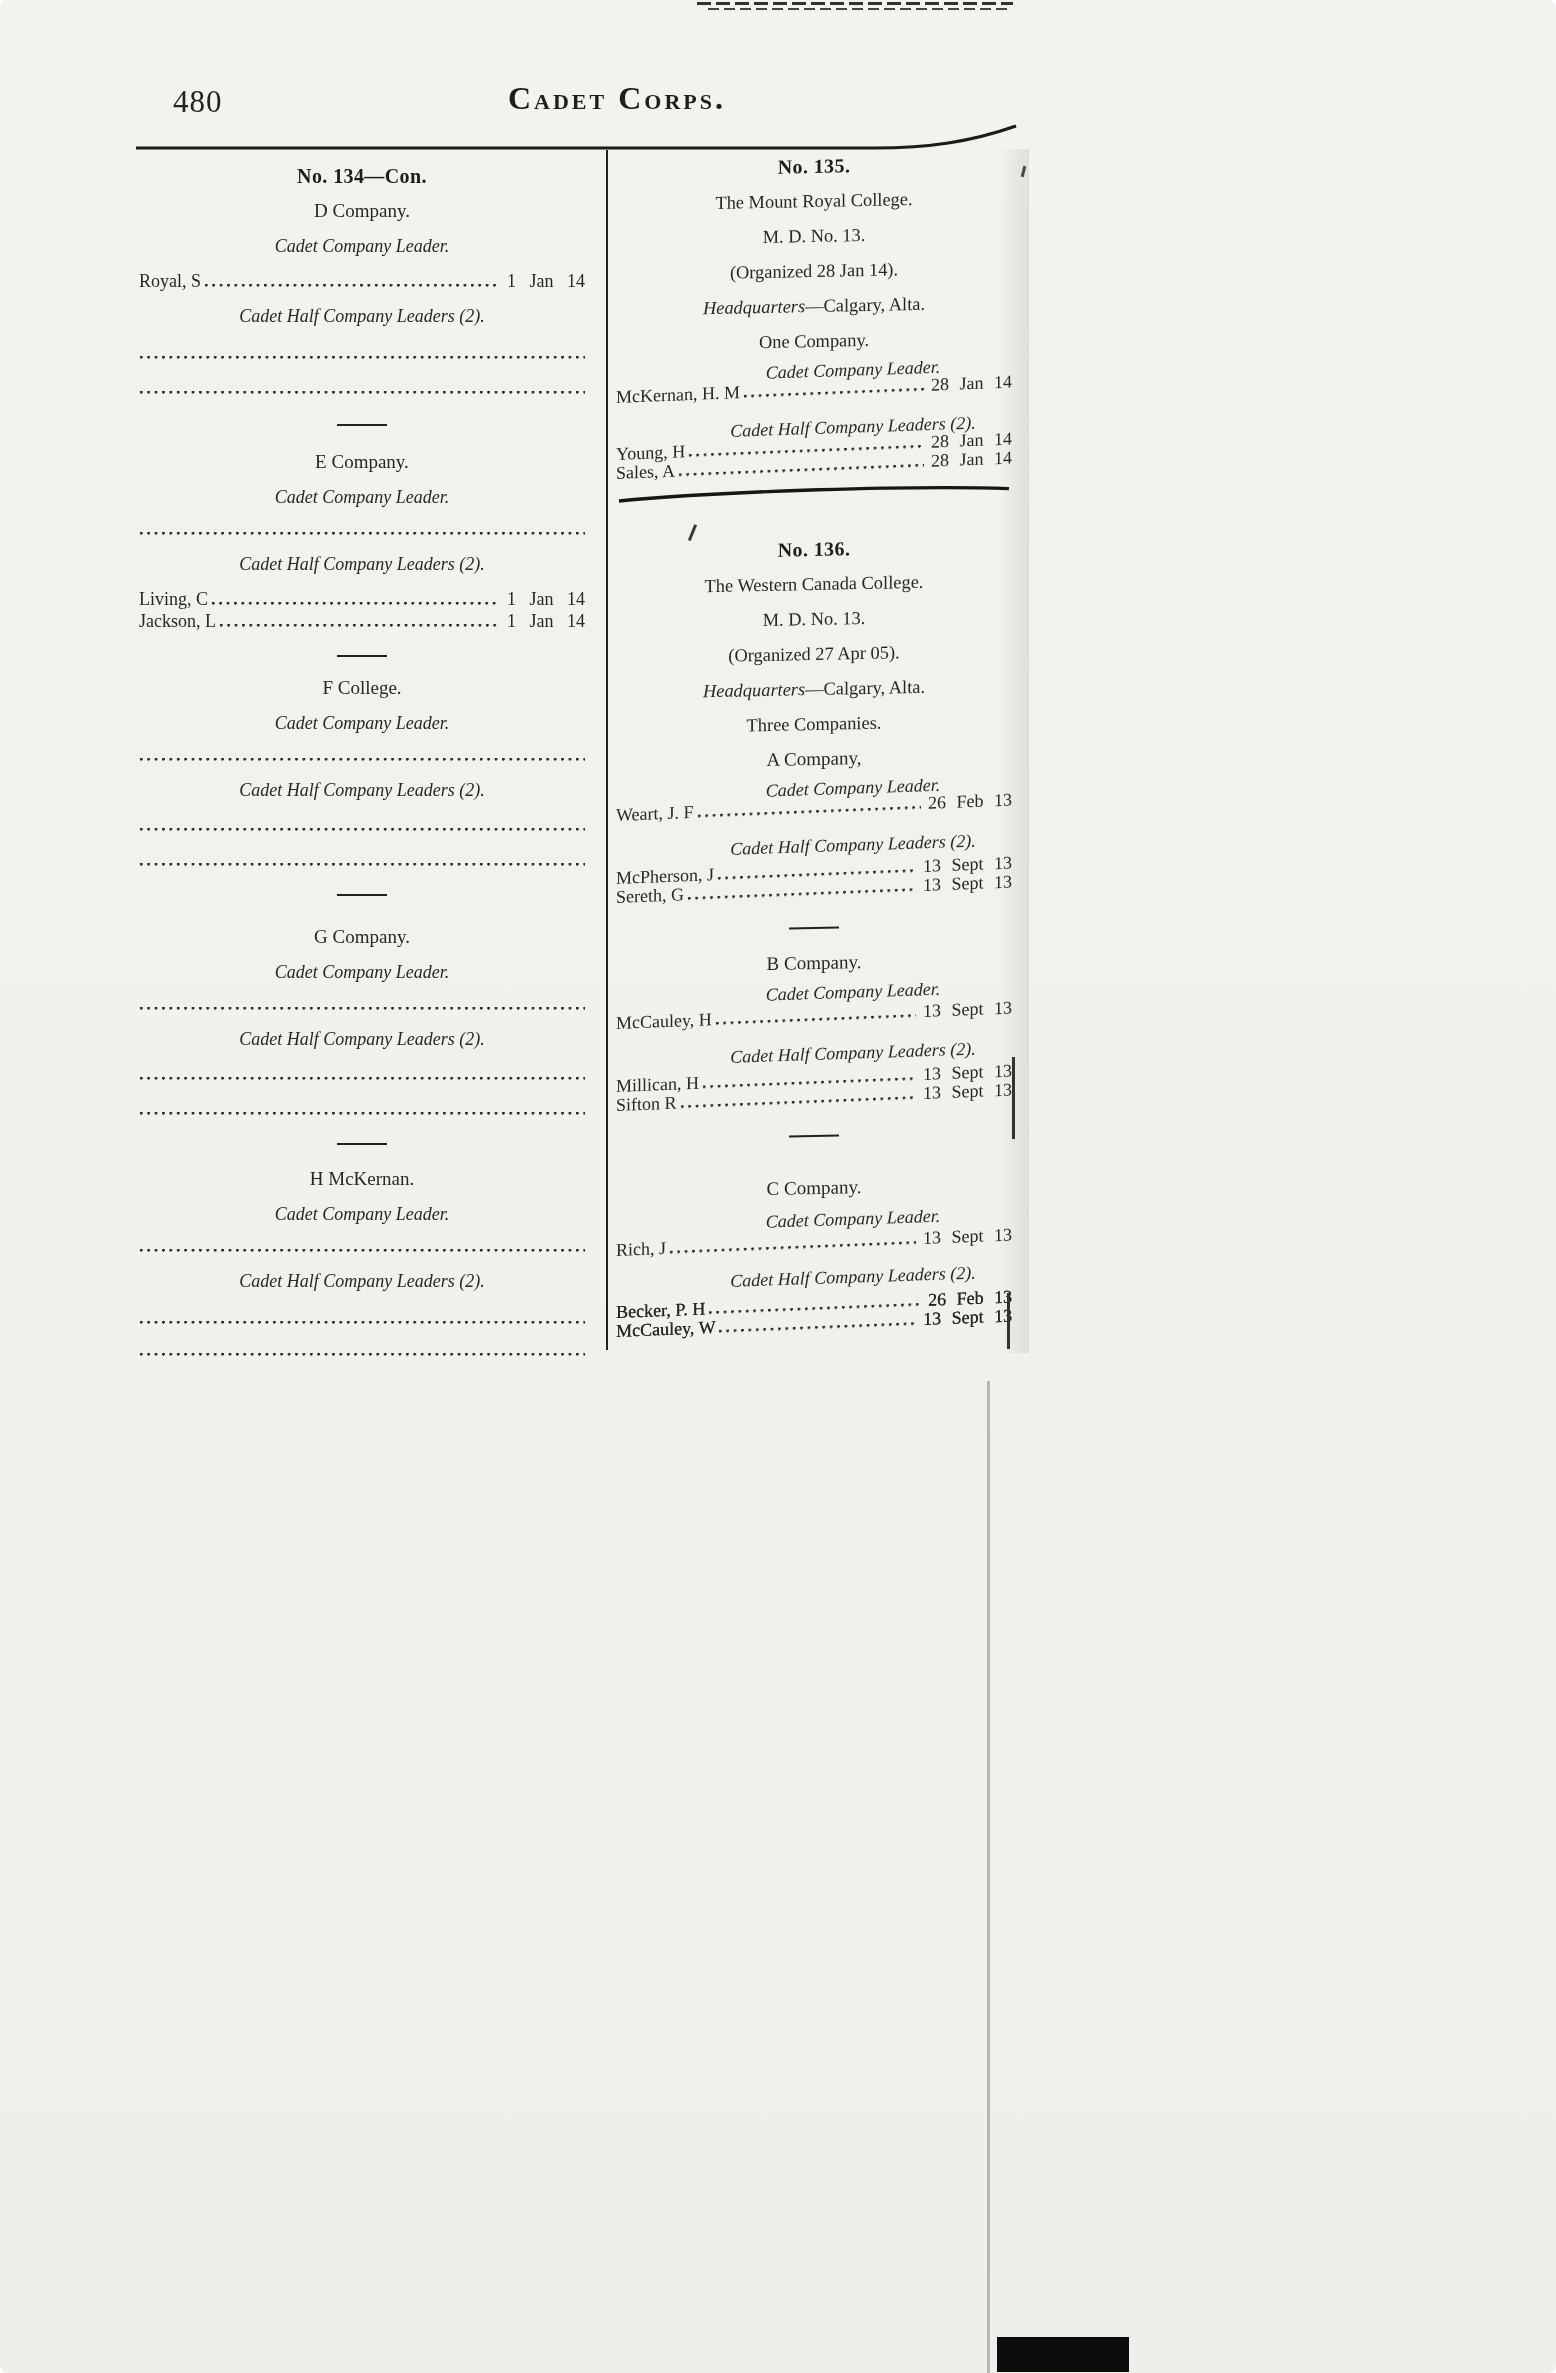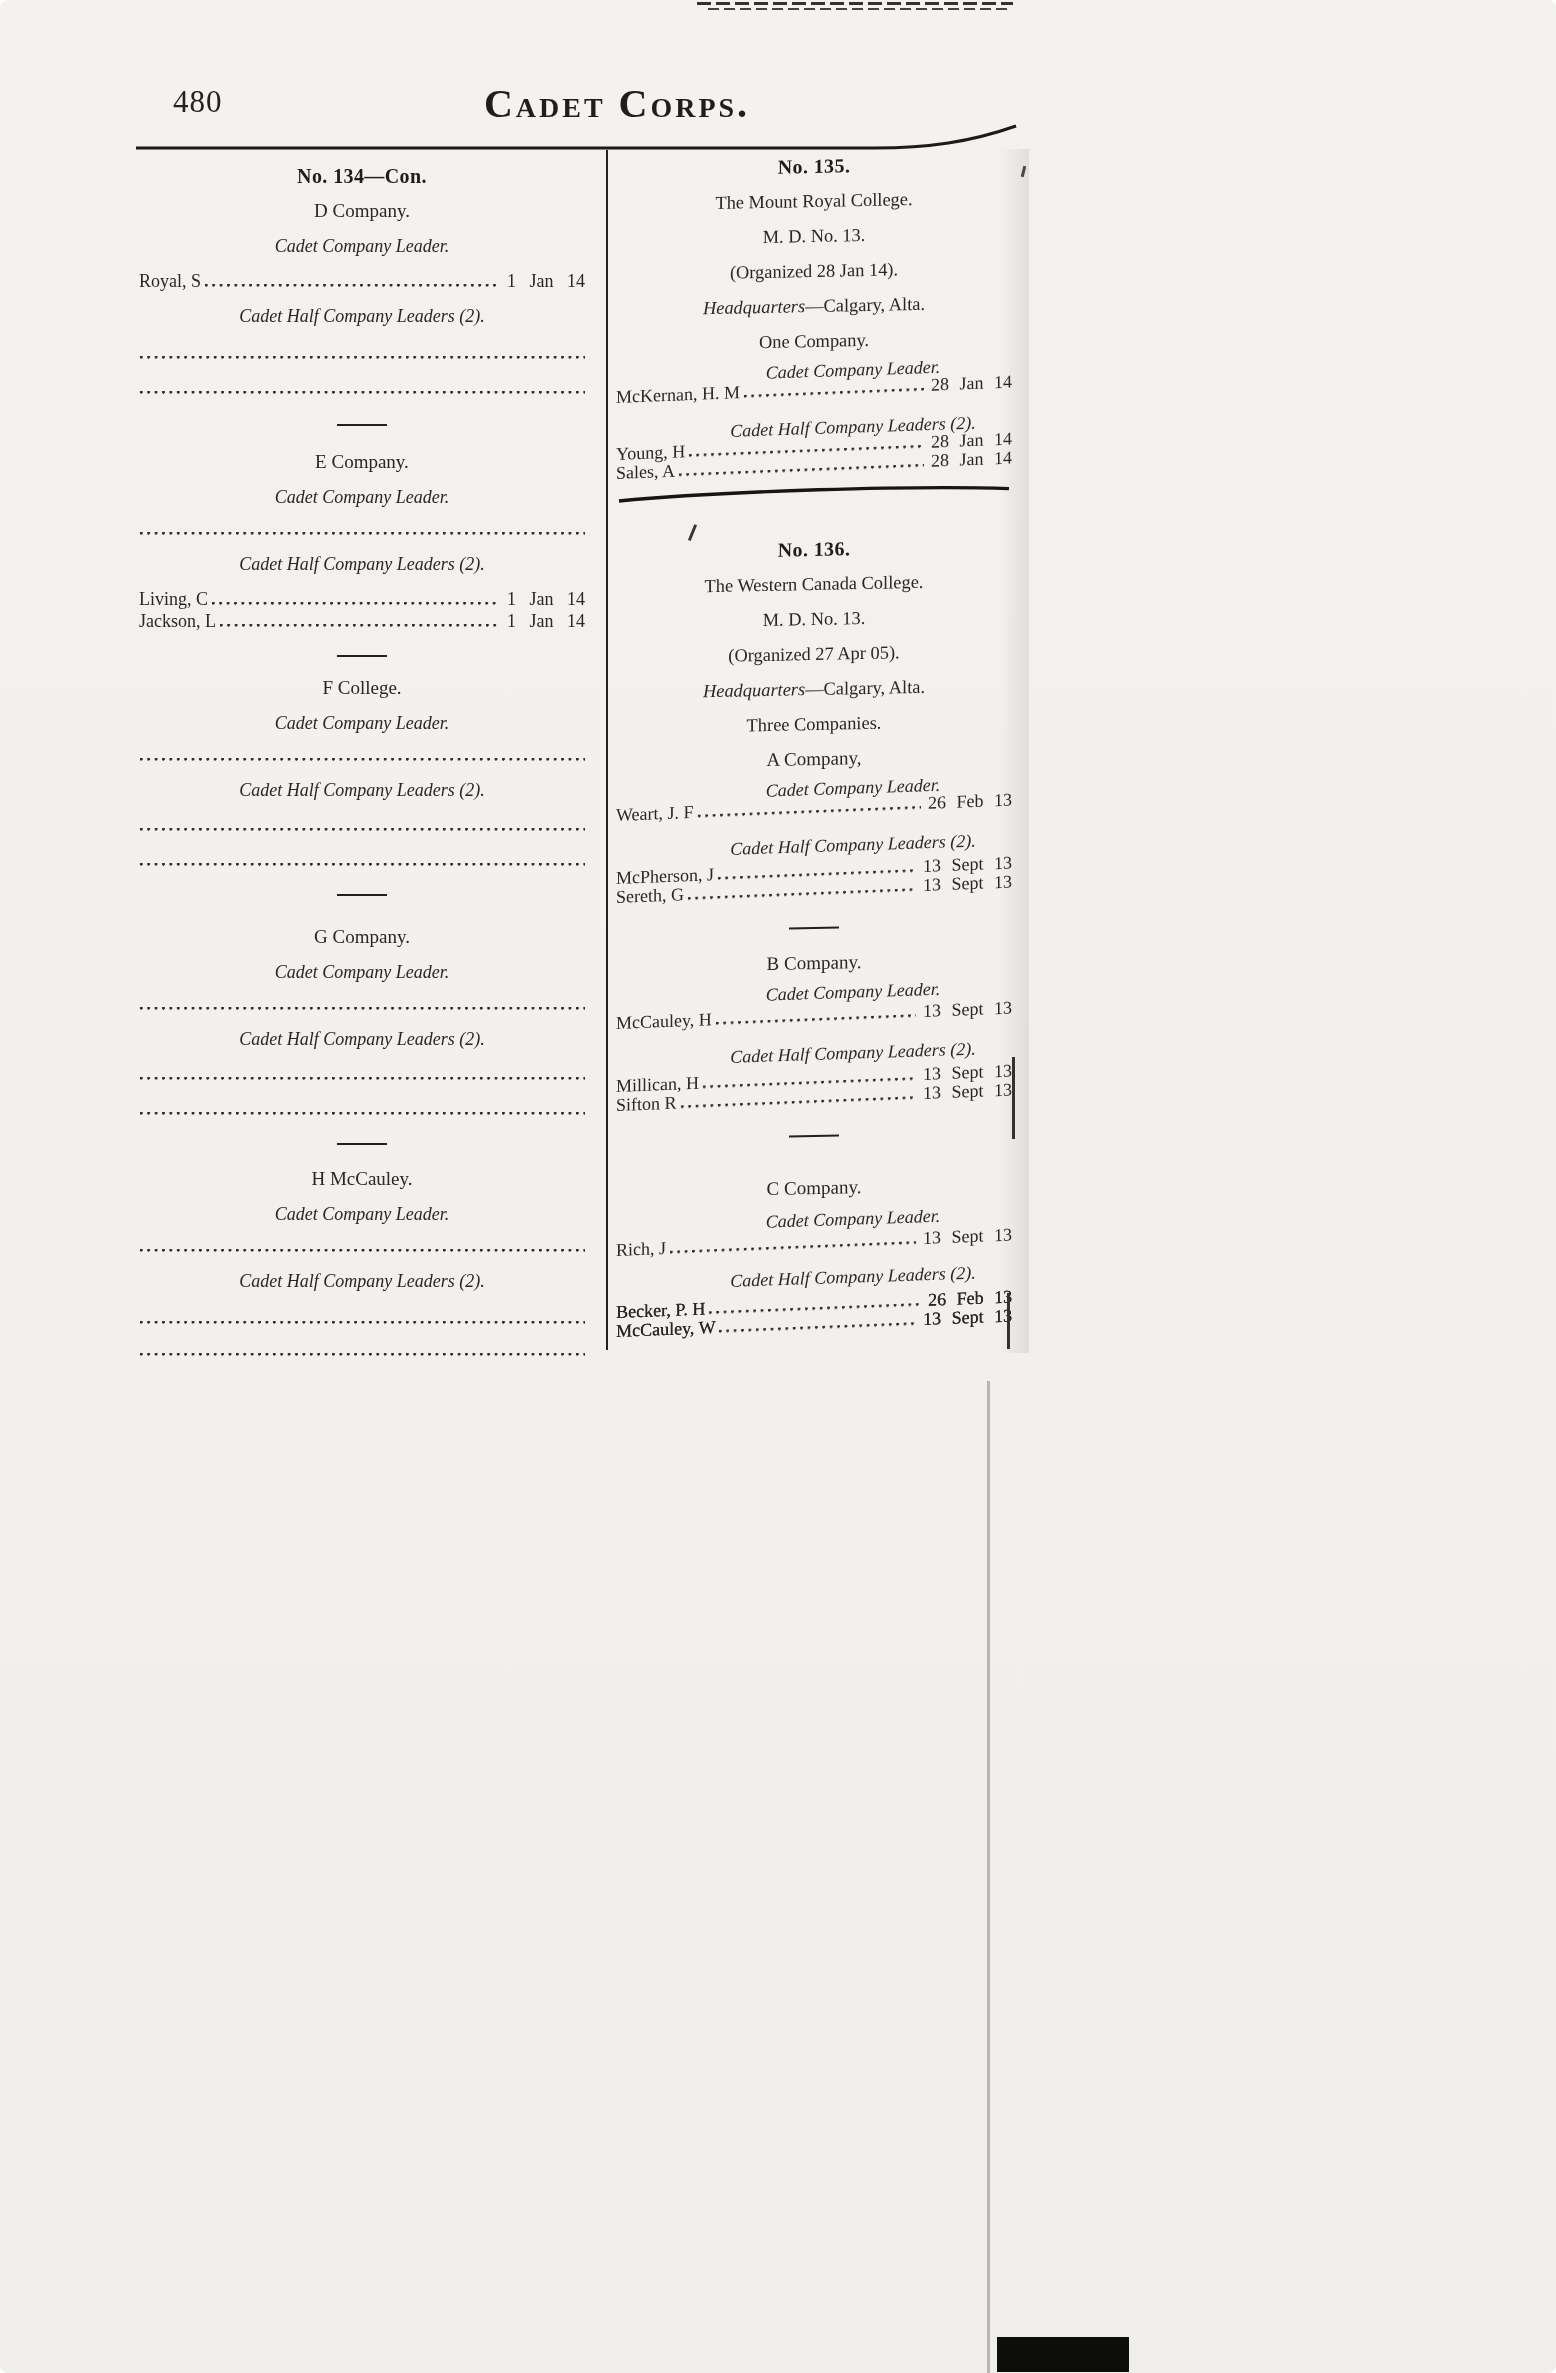--- a/index.html
+++ b/index.html
@@ -12,21 +12,21 @@
   }
   .scan {
     position:relative; width:1556px; height:2373px;
     background:linear-gradient(180deg,#f3f2ee 0%,#f1f0ec 55%,#efeeea 100%);
     border-radius:8px;
   }
 
   
   .page-number { position:absolute; left:173px; top:84px; font-size:31px; letter-spacing:1px; color:#24221d; }
   .page-title  { position:absolute; left:428px; top:80px; width:378px; text-align:center;
-                 font-variant:small-caps; font-weight:bold; font-size:40px; letter-spacing:3px; color:#201e18; }
+                 font-variant:small-caps; font-weight:bold; font-size:32px; letter-spacing:3px; color:#201e18; }
   .header-rule { position:absolute; left:136px; top:121px; width:884px; height:36px; }
 
   
   .col-divider { position:absolute; left:606px; top:150px; width:2.4px; height:1200px; background:#24221d; }
   .left-col  { position:absolute; left:139px; top:165px; width:446px; }
   .right-col { position:absolute; left:616px; top:159px; width:396px;
                transform:skewY(-1.15deg); transform-origin:0 0; }
 
   .row { min-height:22px; line-height:22px; font-size:18px; }
   .col .row + .row { margin-top:13px; }
@@ -136,21 +136,21 @@
     <div class="row divider-row"></div>
 
     <div class="row company-name mt20">G Company.</div>
     <div class="row role">Cadet Company Leader.</div>
     <div class="row dotline mt10"></div>
     <div class="row role">Cadet Half Company Leaders (2).</div>
     <div class="row dotline"></div>
     <div class="row dotline"></div>
     <div class="row divider-row"></div>
 
-    <div class="row company-name">H McCauley.</div>
+    <div class="row company-name">H McKernan.</div>
     <div class="row role">Cadet Company Leader.</div>
     <div class="row dotline mt10"></div>
     <div class="row role">Cadet Half Company Leaders (2).</div>
     <div class="row dotline mt15"></div>
     <div class="row dotline mt10"></div>
   </section>
 
   <section class="right-col col">
 
     <div class="row col-heading">No. 135.</div>

